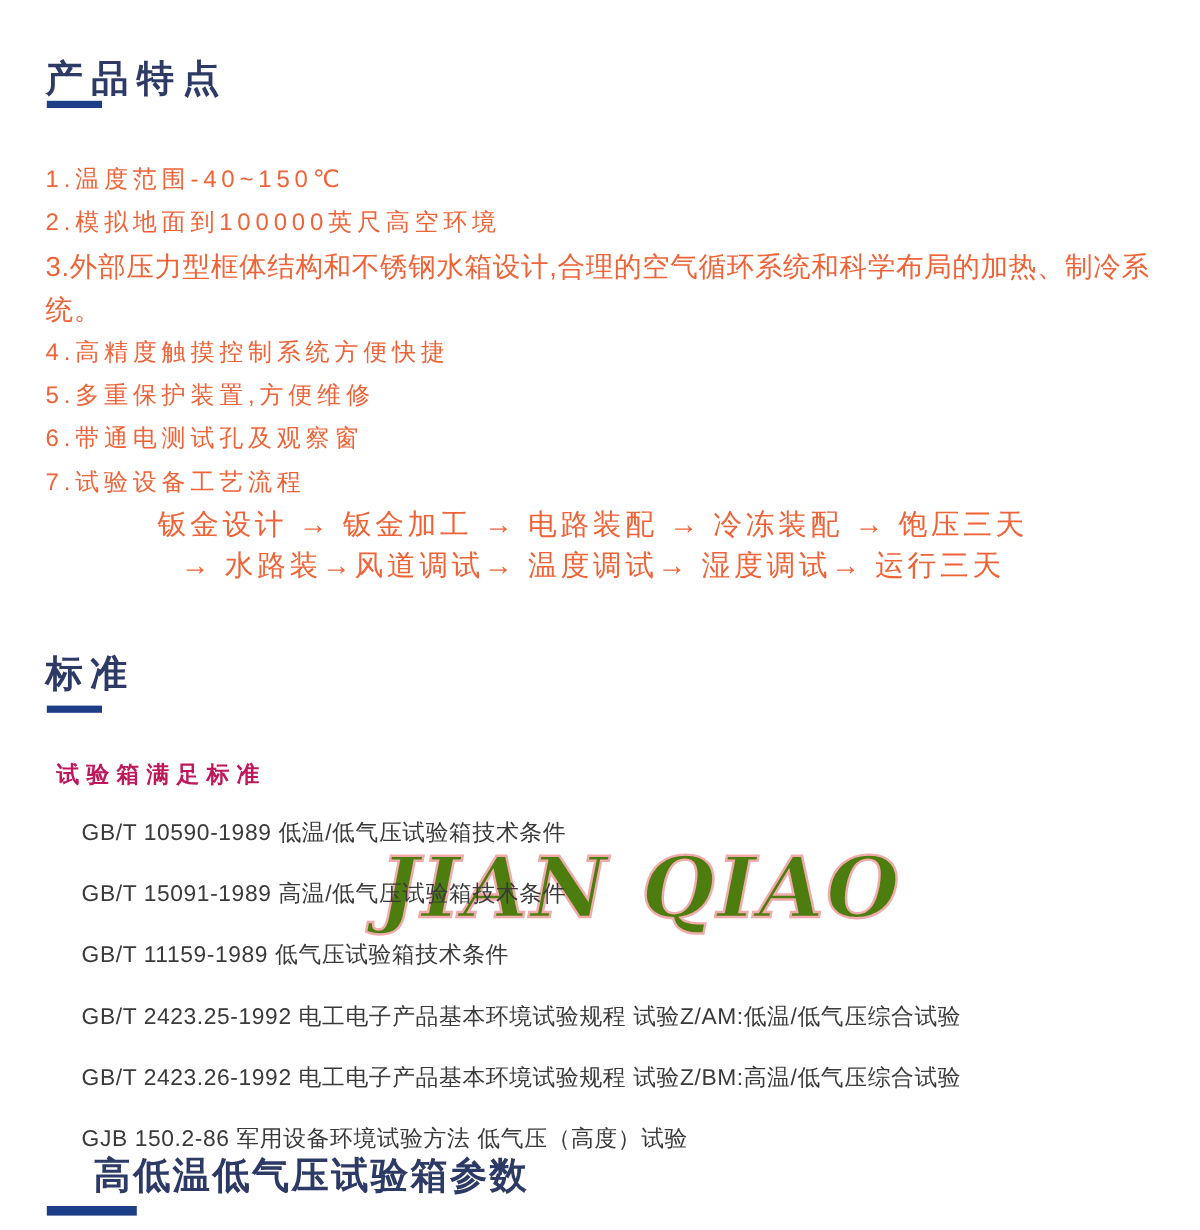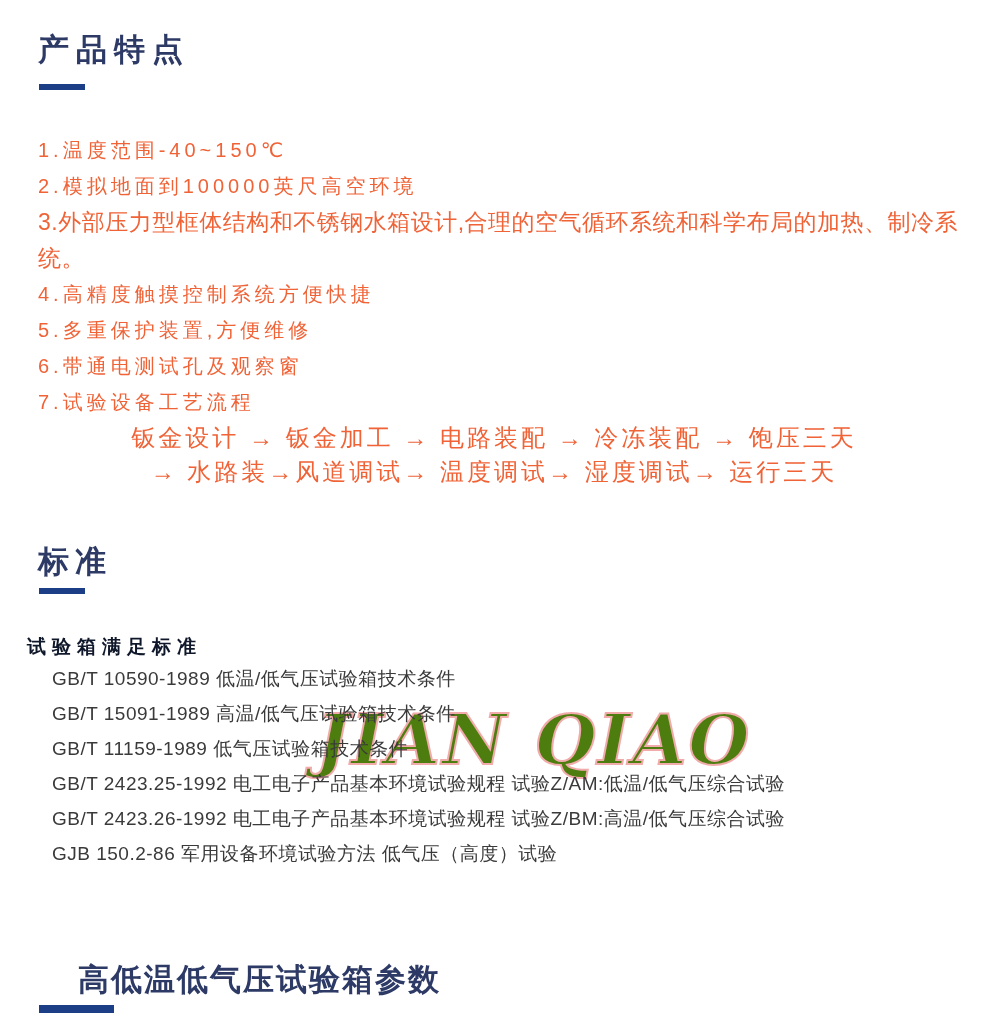--- a/index.html
+++ b/index.html
@@ -27,21 +27,21 @@
   }
   .rule {
     position: absolute;
     left: 39px;
     width: 46px;
     height: 6px;
     background: #1c3e87;
   }
 
   
-  #features-title { top: 30px; font-family: Liberation Mono, monospace; }
+  #features-title { top: 44px; }
   #features-rule { top: 84px; }
   .features-list {
     position: absolute;
     top: 132px;
     left: 38px;
     width: 941px;
     color: #ef6337;
     font-size: 23px;
     line-height: 36px;
   }
@@ -66,41 +66,41 @@
     line-height: 34px;
   }
   .process-flow p { margin: 0; }
 
   
   #standards-title { top: 540px; letter-spacing: 6px; }
   #standards-rule { top: 588px; }
   .standards-subtitle {
     position: absolute;
     top: 632px;
-    left: 27px;
+    left: 47px;
     height: 30px;
     line-height: 30px;
     font-size: 19px;
     font-weight: bold;
     letter-spacing: 6px;
-    color: #0f172a;
+    color: #be185d;
     z-index: 2;
   }
   .standards-list {
     position: absolute;
     top: 661px;
     left: 52px;
     width: 930px;
     font-size: 19px;
     line-height: 35px;
     letter-spacing: 0.5px;
     color: #3a3a3a;
     z-index: 2;
   }
-  .standards-list p { margin: 0; white-space: nowrap; }
+  .standards-list p { margin: 16px; white-space: nowrap; }
 
   
   .watermark {
     position: absolute;
     top: 700px;
     left: 316px;
     z-index: 1;
     font-family: "DejaVu Serif", "Liberation Serif", serif;
     font-style: italic;
     font-weight: bold;

